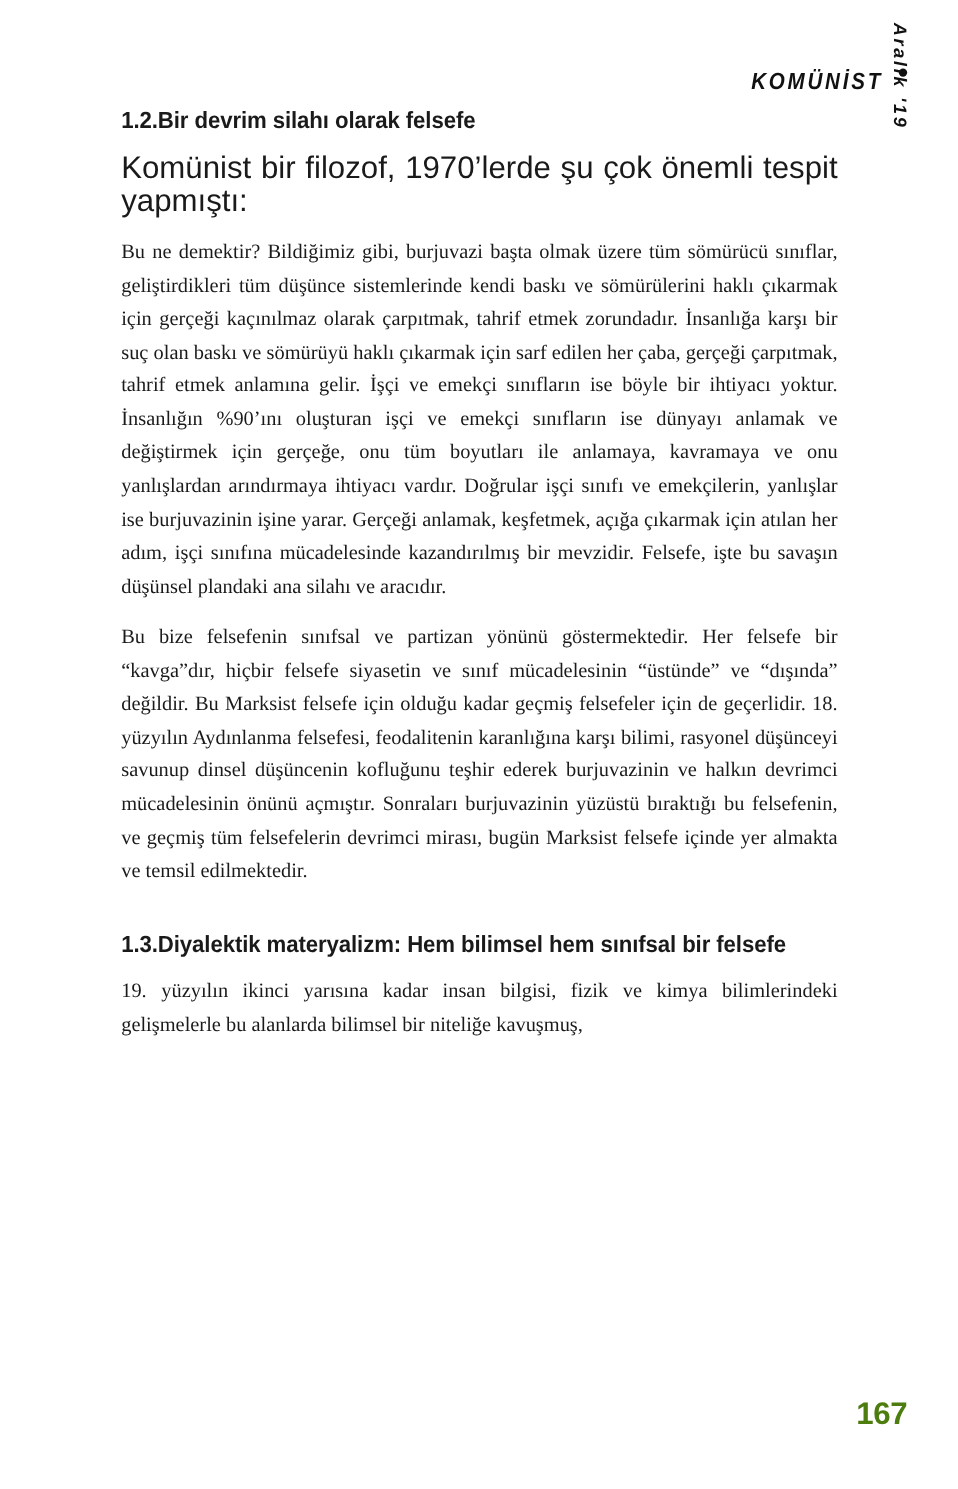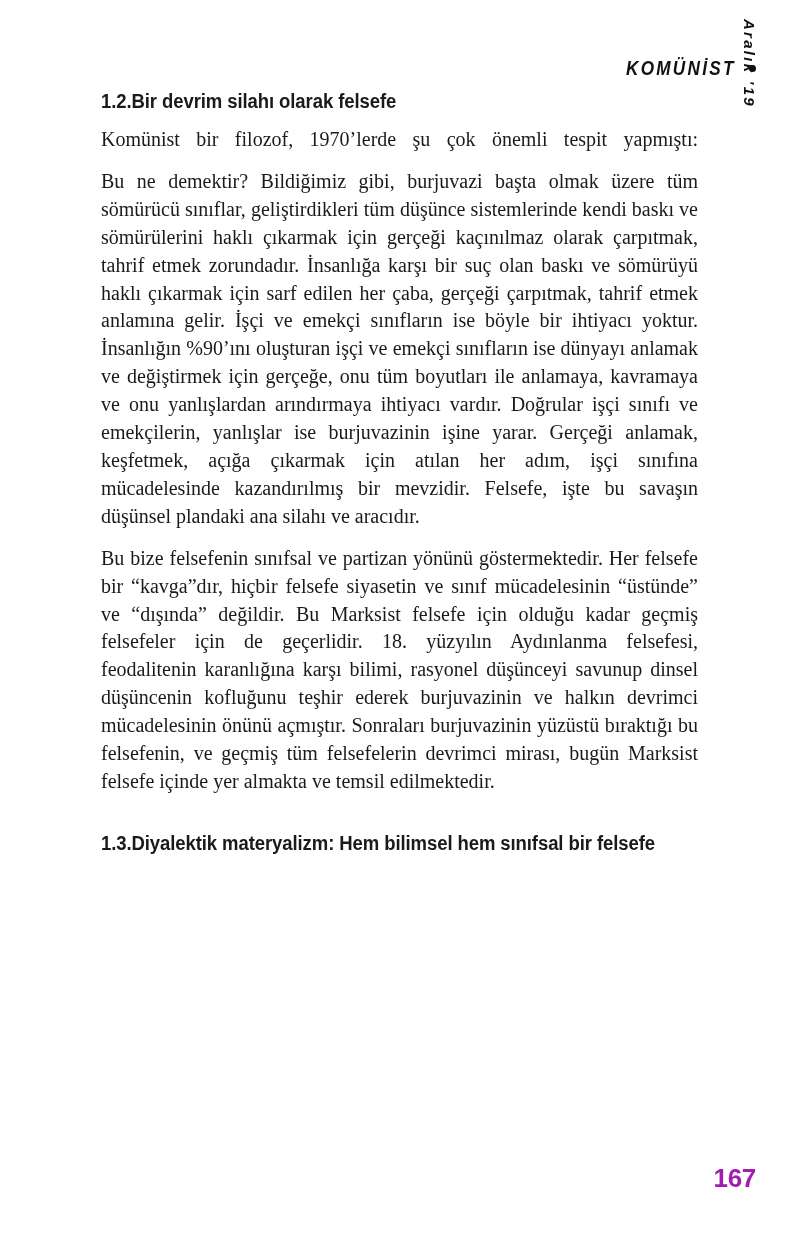--- a/index.html
+++ b/index.html
@@ -22,21 +22,20 @@
     overflow: hidden;
     box-sizing: border-box;
   }
 
   
   .running-head {
     position: absolute;
     top: 57px;
     right: 42px;
     display: flex;
-    align-items: center;
     gap: 13px;
   }
   .running-head-title {
     font-family: "Liberation Sans Narrow", "Liberation Sans", "DejaVu Sans", sans-serif;
     font-weight: 700;
     font-style: italic;
     font-size: 19.5px;
     letter-spacing: 2.6px;
     color: #111111;
     transform: scaleX(0.88);
@@ -85,42 +84,42 @@
     transform: scaleX(0.95);
     transform-origin: left center;
     white-space: nowrap;
   }
   h2.section-heading.second {
     margin-top: 34px;
   }
 
   p.body-text {
     font-family: "Liberation Serif", "DejaVu Serif", serif;
-    font-size: 20px;
+    font-size: 17px;
     line-height: 27.9px;
     text-align: justify;
     text-justify: inter-word;
     margin: 0 0 14px 0;
     color: #1a1a1a;
     hyphens: manual;
   }
   p.body-text:last-child {
     margin-bottom: 0;
   }
 
   
   .intro-block {
     margin-bottom: 14px;
   }
   .intro-block p {
     margin: 0;
   }
   .intro-line {
-    font-family: Liberation Serif, serif;
-    font-size: 20px;
+    font-family: Liberation Sans, sans-serif;
+    font-size: 26px;
     line-height: 27.9px;
     text-align: justify;
     text-align-last: justify;
     color: #1a1a1a;
   }
   .quote-line {
     font-family: "Liberation Serif", "DejaVu Serif", serif;
     font-style: italic;
     font-size: 20.3px;
     line-height: 27.9px;
@@ -130,21 +129,21 @@
 
   
   .folio {
     position: absolute;
     right: 42px;
     bottom: 47px;
     font-family: "Liberation Sans Narrow", "Liberation Sans", "DejaVu Sans", sans-serif;
     font-weight: 700;
     font-size: 26px;
     letter-spacing: -0.3px;
-    color: #a21caf;
+    color: #4d7c0f;
   }
 </style>
 </head>
 <body>
 
 <div class="page">
 
   <div class="running-head">
     <span class="running-head-title">KOMÜNİST</span>
     <span class="running-head-bullet"></span>
@@ -160,18 +159,19 @@
       <p class="intro-line">Komünist bir filozof, 1970’lerde şu çok önemli tespit yapmıştı:</p>
     </div>
 
     <p class="body-text">Bu ne demektir? Bildiğimiz gibi, burjuvazi başta olmak üzere tüm sömürücü sınıflar, geliştirdikleri tüm düşünce sistemlerinde kendi baskı ve sömürülerini haklı çıkarmak için gerçeği kaçınılmaz olarak çarpıtmak, tahrif etmek zorundadır. İnsanlığa karşı bir suç olan baskı ve sömürüyü haklı çıkarmak için sarf edilen her çaba, gerçeği çarpıtmak, tahrif etmek anlamına gelir. İşçi ve emekçi sınıfların ise böyle bir ihtiyacı yoktur. İnsanlığın %90’ını oluşturan işçi ve emekçi sınıfların ise dünyayı anlamak ve değiştirmek için gerçeğe, onu tüm boyutları ile anlamaya, kavramaya ve onu yanlışlardan arındırmaya ihtiyacı vardır. Doğrular işçi sınıfı ve emekçilerin, yanlışlar ise burjuvazinin işine yarar. Gerçeği anlamak, keşfetmek, açığa çıkarmak için atılan her adım, işçi sınıfına mücadelesinde kazandırılmış bir mevzidir. Felsefe, işte bu savaşın düşünsel plandaki ana silahı ve aracıdır.</p>
 
     <p class="body-text">Bu bize felsefenin sınıfsal ve partizan yönünü göstermektedir. Her felsefe bir “kavga”dır, hiçbir felsefe siyasetin ve sınıf mücadelesinin “üstünde” ve “dışında” değildir. Bu Marksist felsefe için olduğu kadar geçmiş felsefeler için de geçerlidir. 18. yüzyılın Aydınlanma felsefesi, feodalitenin karanlığına karşı bilimi, rasyonel düşünceyi savunup dinsel düşüncenin kofluğunu teşhir ederek burjuvazinin ve halkın devrimci mücadelesinin önünü açmıştır. Sonraları burjuvazinin yüzüstü bıraktığı bu felsefenin, ve geçmiş tüm felsefelerin devrimci mirası, bugün Marksist felsefe içinde yer almakta ve temsil edilmektedir.</p>
 
     <h2 class="section-heading second">1.3.Diyalektik materyalizm: Hem bilimsel hem sınıfsal bir felsefe</h2>
 
 
+    <p class="body-text">19. yüzyılın ikinci yarısına kadar insan bilgisi, fizik ve kimya bilimlerindeki gelişmelerle bu alanlarda bilimsel bir niteliğe kavuşmuş,</p>
 
   </div>
 
   <div class="folio">167</div>
 
 </div>
 
 </body></html>

